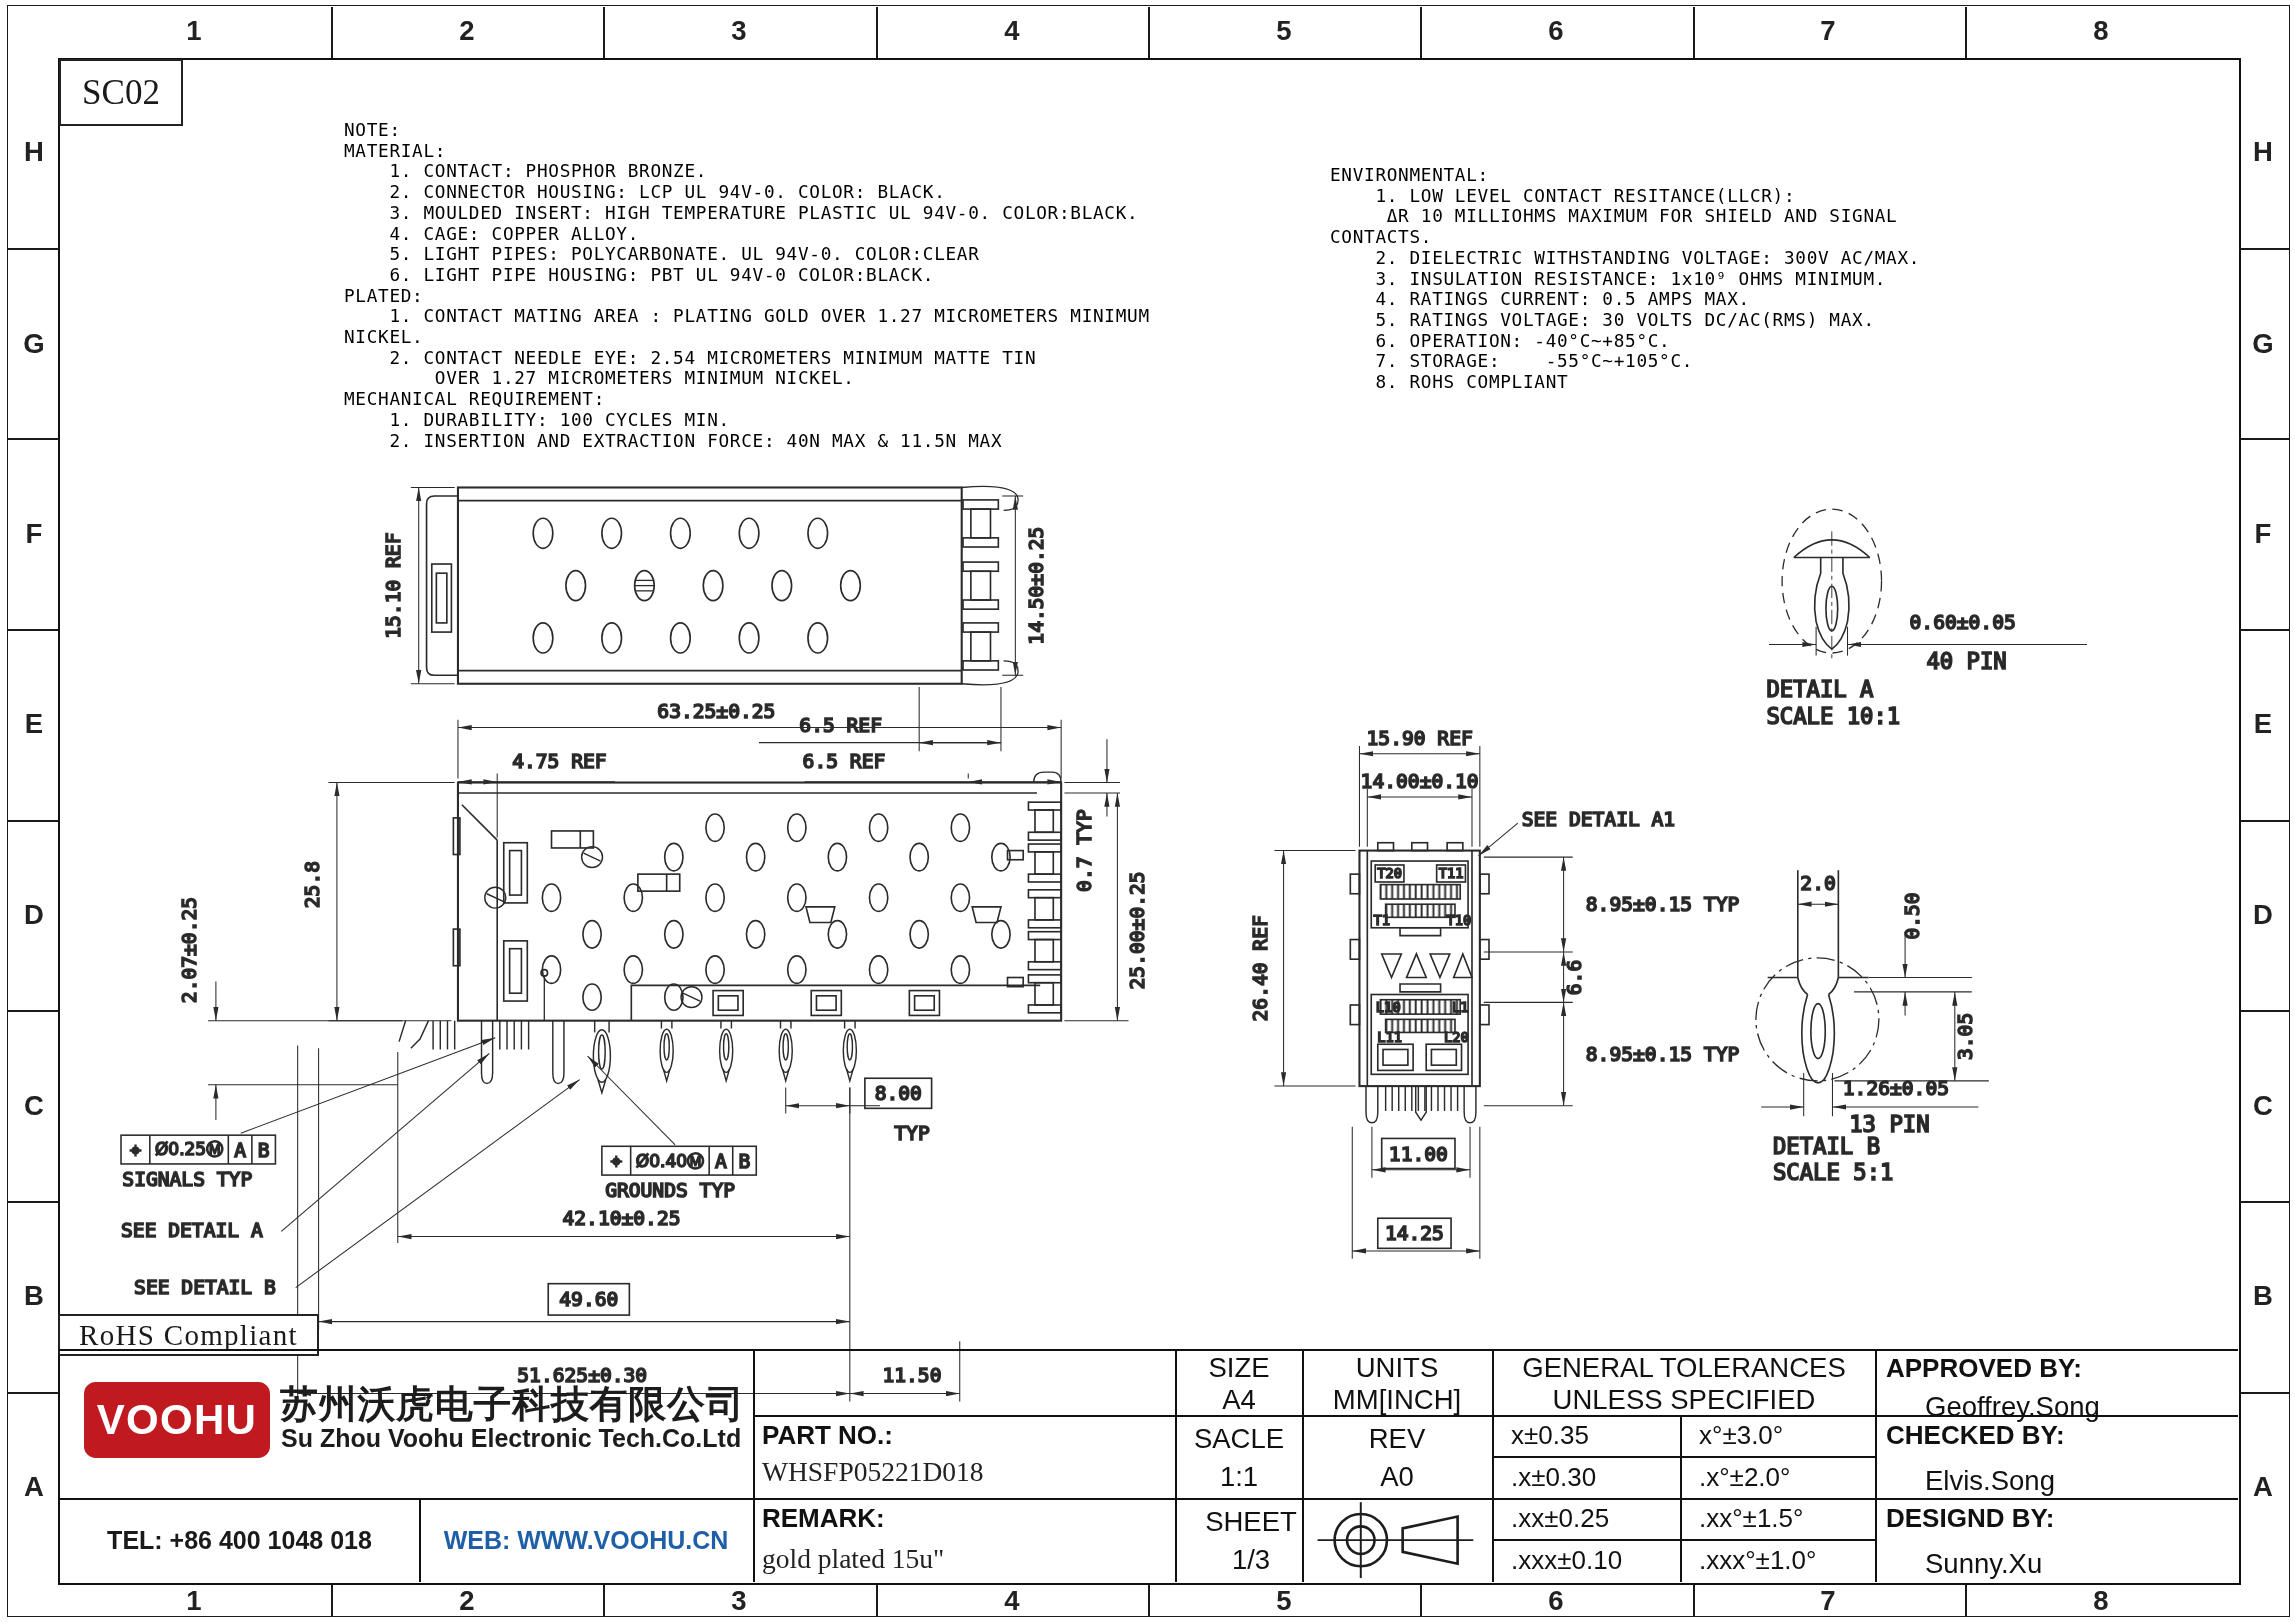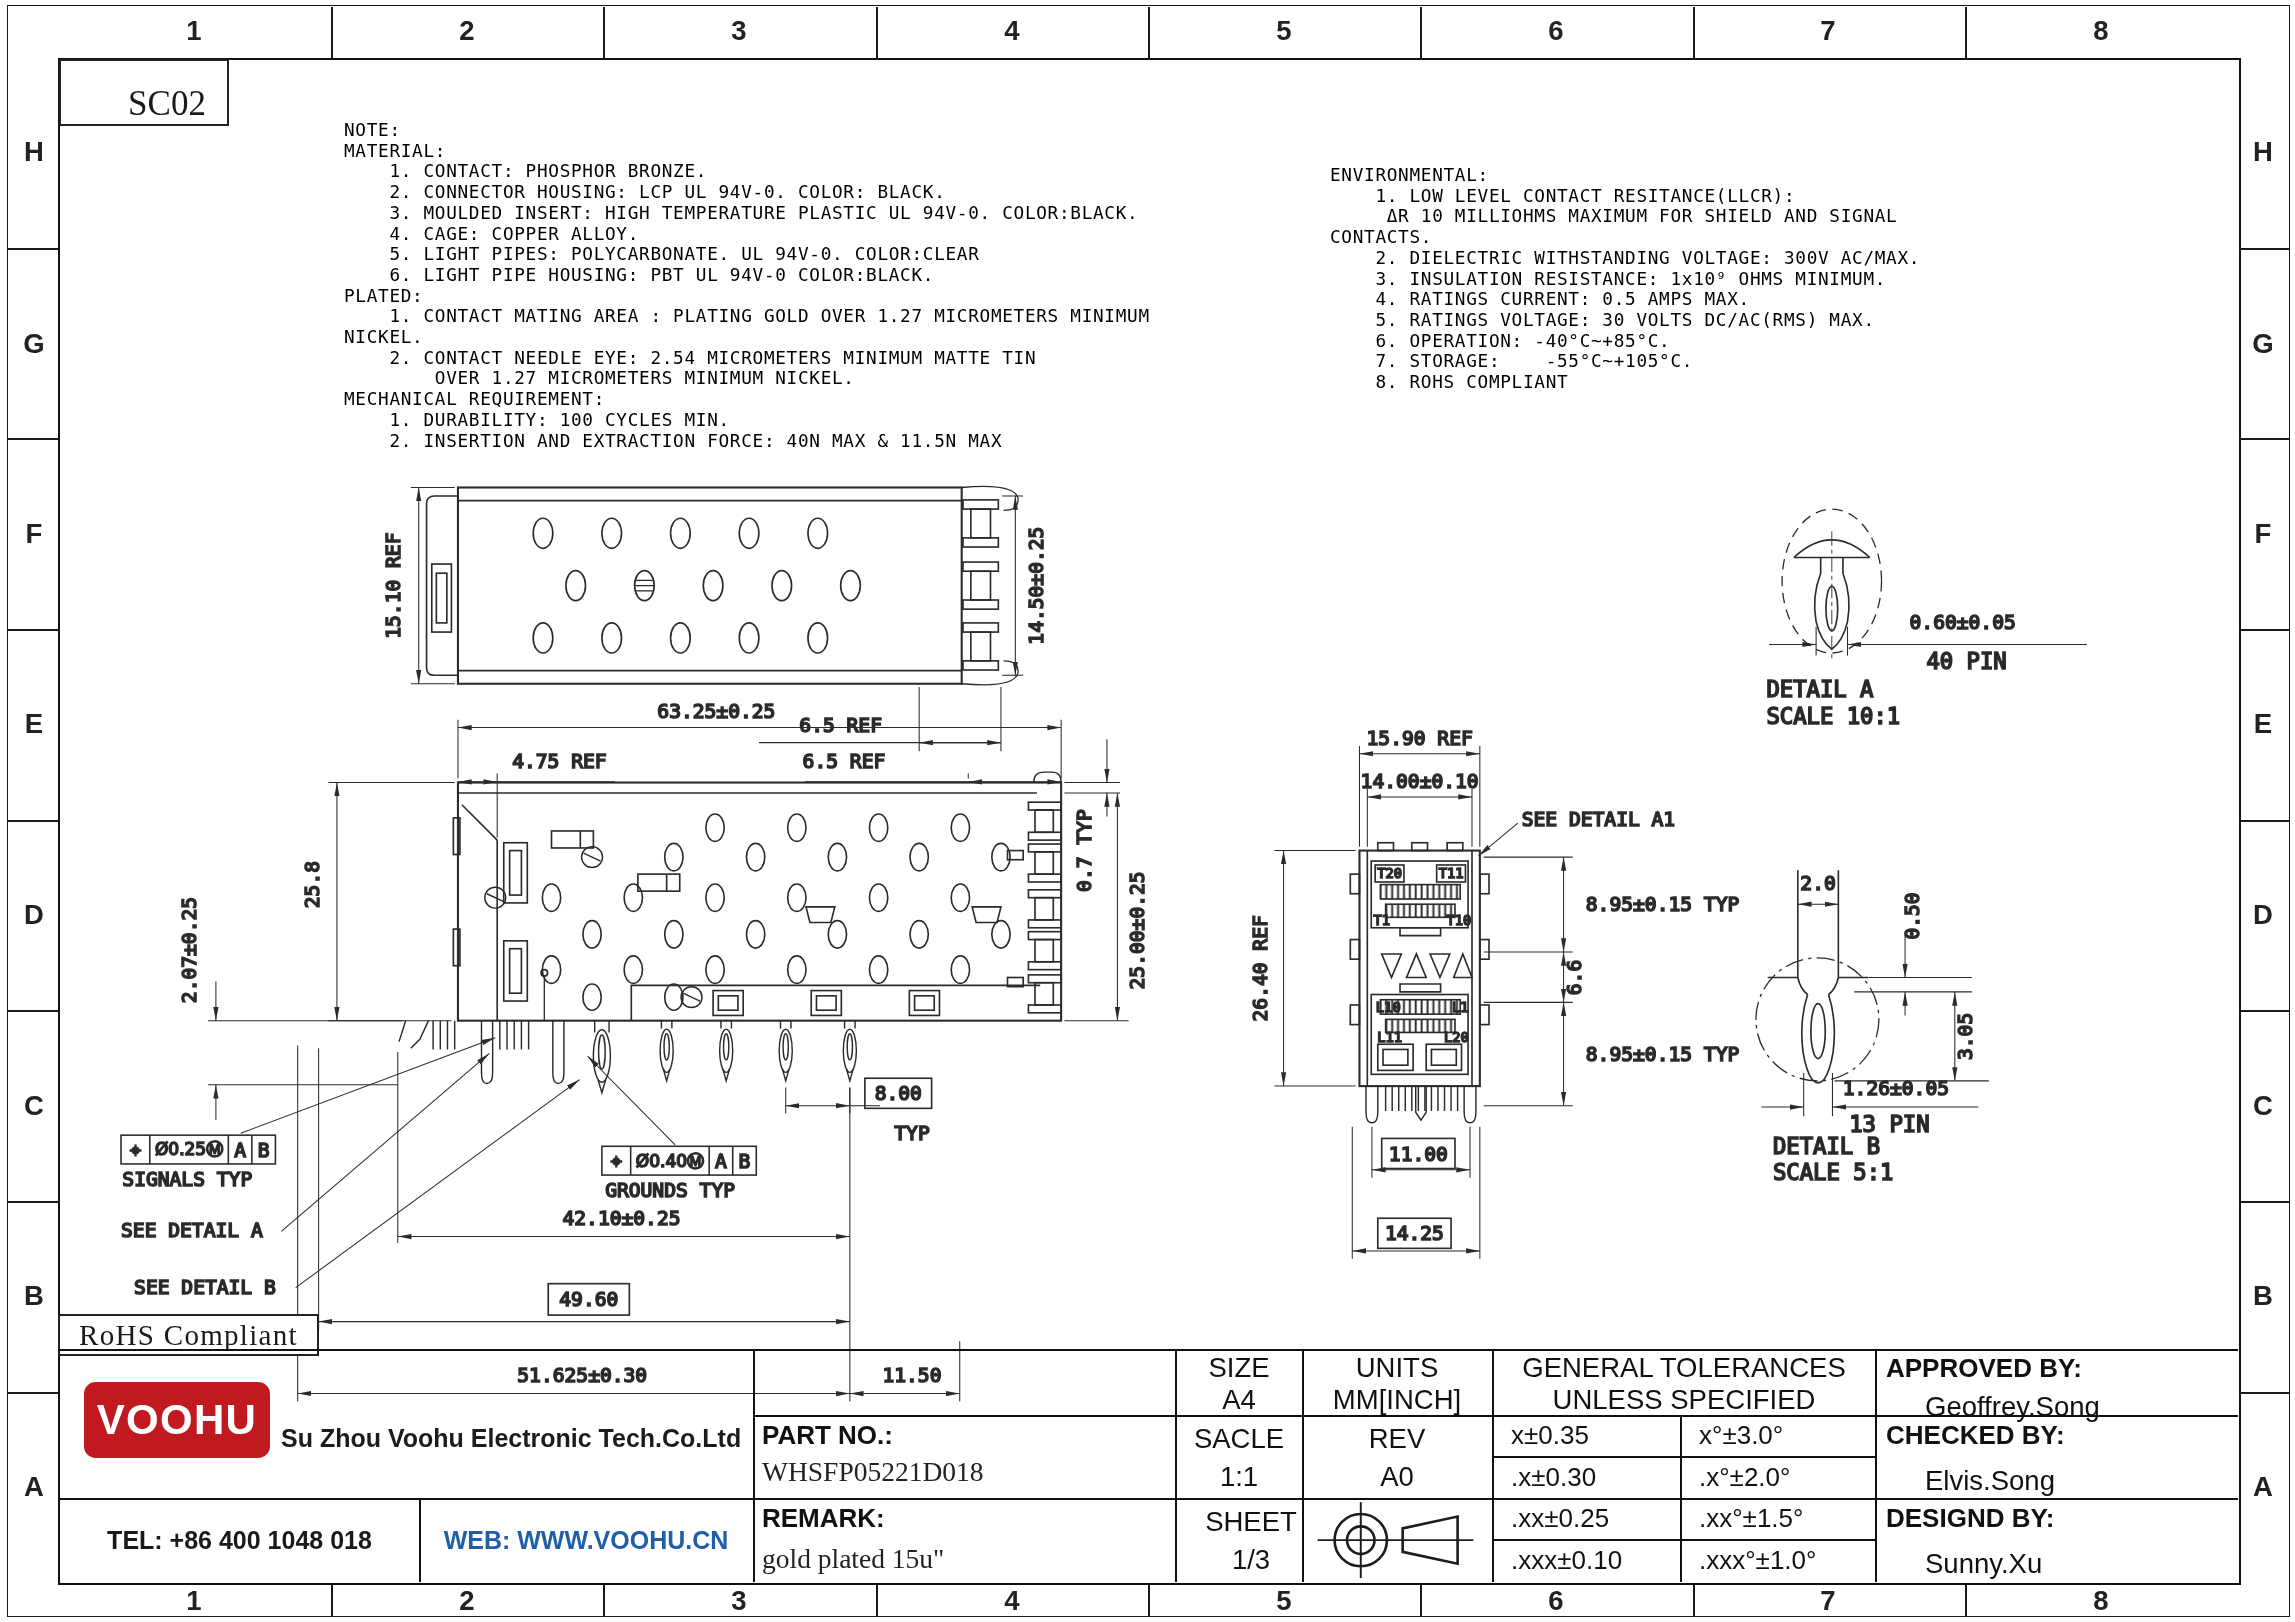--- a/index.html
+++ b/index.html
@@ -3,22 +3,22 @@
 <meta charset="utf-8">
 <style>
   html,body{margin:0;padding:0;background:#888;}
   .sheet{position:relative;width:2295px;height:1622px;background:#ffffff;overflow:hidden;
          font-family:"Liberation Sans",sans-serif;color:#1a1a1a;}
   .abs{position:absolute;}
   .outer-border{left:6.5px;top:5.2px;width:2281px;height:1610px;border:1.3px solid #1a1a1a;}
   .frame{left:58px;top:58px;width:2179px;height:1523px;border:2.6px solid #111;}
   .tick{background:#1a1a1a;}
   .zone{position:absolute;transform:translate(-50%,-50%);font-size:27.5px;font-weight:600;color:#222;}
-  .sc02-box{left:59px;top:59px;width:120px;height:63px;border:2px solid #222;display:flex;align-items:flex-end;justify-content:center;
-            font-family:"Liberation Serif",serif;font-size:35px;padding-left:46px;}
+  .sc02-box{left:59px;top:59px;width:120px;height:63px;border:2px solid #222;display:flex;align-items:center;justify-content:center;
+            font-family:"Liberation Serif",serif;font-size:35px;}
   .notes{position:absolute;margin:0;font-family:"DejaVu Sans Mono",monospace;font-size:17.7px;line-height:20.7px;
          letter-spacing:0.7px;color:#000000;white-space:pre;}
   .rohs-box{left:58px;top:1314px;width:257px;height:38px;border:2px solid #222;background:#fff;display:flex;align-items:center;
             justify-content:center;font-family:"Liberation Serif",serif;font-size:29px;letter-spacing:1.3px;}
   .tb-line{position:absolute;background:#111;}
   .cell{position:absolute;box-sizing:border-box;}
   .lbl{font-size:26px;font-weight:700;color:#111;}
   .val-serif{font-family:"Liberation Serif",serif;font-size:27.5px;color:#222;}
   .val-sans{font-size:27.5px;color:#111;}
   .ctr{display:flex;flex-direction:column;align-items:center;justify-content:space-around;text-align:center;}
@@ -598,20 +598,21 @@
   <div class="tb-line" style="left:1175px;top:1349px;width:2px;height:233px"></div>
   <div class="tb-line" style="left:1302px;top:1349px;width:2px;height:233px"></div>
   <div class="tb-line" style="left:1492px;top:1349px;width:2px;height:233px"></div>
   <div class="tb-line" style="left:1680px;top:1415px;width:2px;height:167px"></div>
   <div class="tb-line" style="left:1875px;top:1349px;width:2px;height:233px"></div>
   <div class="tb-line" style="left:419px;top:1498px;width:2px;height:84px"></div>
 
   <div class="abs logo" style="background:#c01a20">
     <span class="logo-txt">VOOHU</span>
   </div>
+  <div class="abs cn-name">苏州沃虎电子科技有限公司</div>
   <div class="abs en-name">Su Zhou Voohu Electronic Tech.Co.Ltd</div>
   <div class="contact" style="left:60px;top:1500px;width:359px;height:80px">
       <span>TEL: +86 400 1048 018</span>
     </div>
   <div class="contact" style="left:421px;top:1500px;width:330px;height:80px;color:#1e5fa8">
       <span>WEB: WWW.VOOHU.CN</span>
     </div>
 
   <div class="cell ctr" style="left:1177px;top:1352px;width:124px;height:62px">
     <div class="val-sans">SIZE</div>

